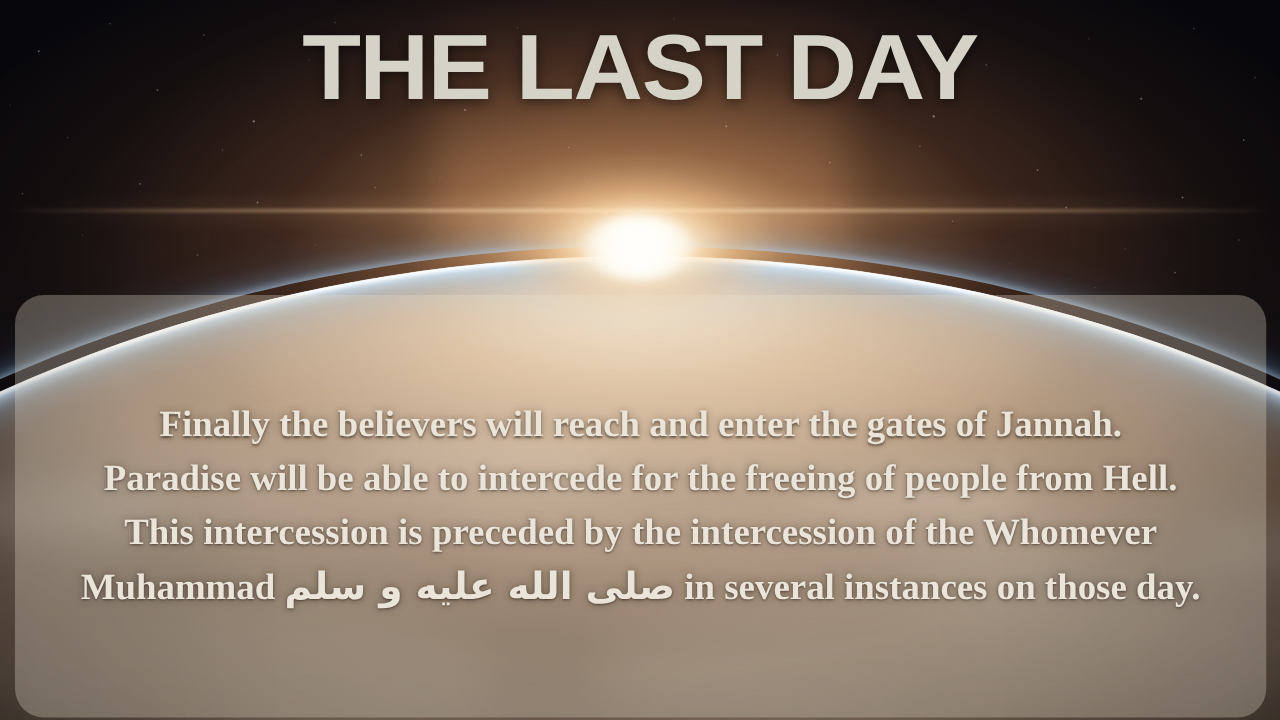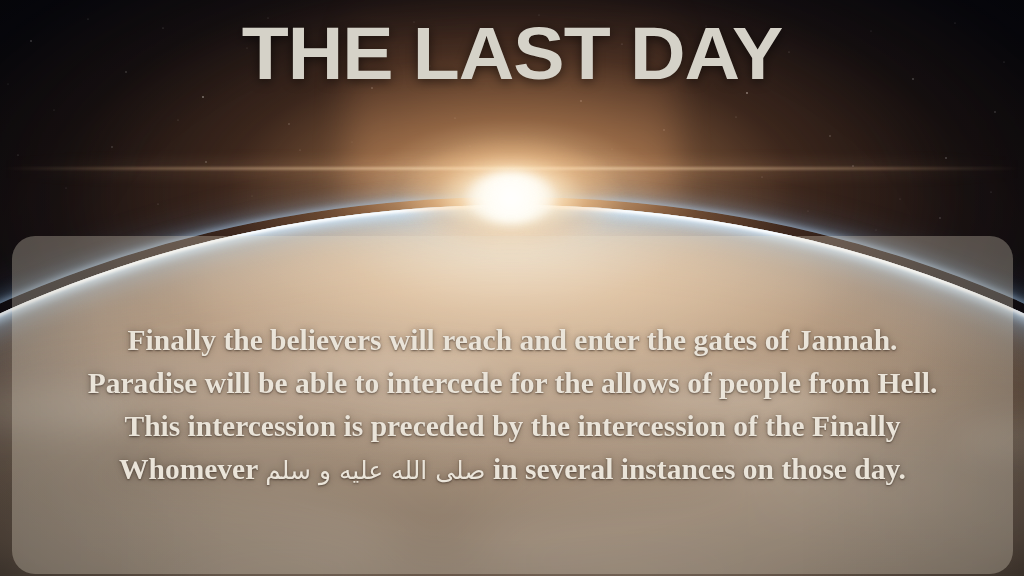--- a/index.html
+++ b/index.html
@@ -276,21 +276,21 @@
     font-weight:700;
     font-size:29.5px;
     line-height:43px;
     color:#eae4d9;
     text-shadow:
       0 1px 2px rgba(40,28,20,.55),
       0 0 7px rgba(30,20,14,.35);
   }
 
   .panel-body .line { display:block; white-space:nowrap; }
-  .ar { font-family:"DejaVu Sans", sans-serif; font-weight:400; font-size:25px; }
+  .ar { font-family:"DejaVu Sans", sans-serif; font-weight:700; font-size:30px; }
 </style>
 </head>
 <body>
 
 <div id="stage">
 
   <div class="space"></div>
   <svg class="stars" viewBox="0 0 1024 576" preserveAspectRatio="none" xmlns="http://www.w3.org/2000/svg">
     <g fill="#ffffff">
       <circle cx="31" cy="41" r=".8" opacity=".55"></circle>
@@ -419,19 +419,19 @@
   <div class="suncore"></div>
   <div class="suncore2"></div>
 
   <div class="vignette"></div>
 
   <div class="title">THE LAST DAY</div>
 
   <div class="panel">
     <div class="panel-body">
       <span class="line">Finally the believers will reach and enter the gates of Jannah.</span>
-      <span class="line">Paradise will be able to intercede for the allows of people from Hell.</span>
-      <span class="line">This intercession is preceded by the intercession of the Finally</span>
-      <span class="line"><span>Whomever </span><span class="ar">صلى الله عليه و سلم</span><span> in several instances on those day.</span></span>
+      <span class="line">Paradise will be able to intercede for the freeing of people from Hell.</span>
+      <span class="line">This intercession is preceded by the intercession of the Whomever</span>
+      <span class="line"><span>Muhammad </span><span class="ar">صلى الله عليه و سلم</span><span> in several instances on those day.</span></span>
     </div>
   </div>
 
 </div>
 
 </body></html>

